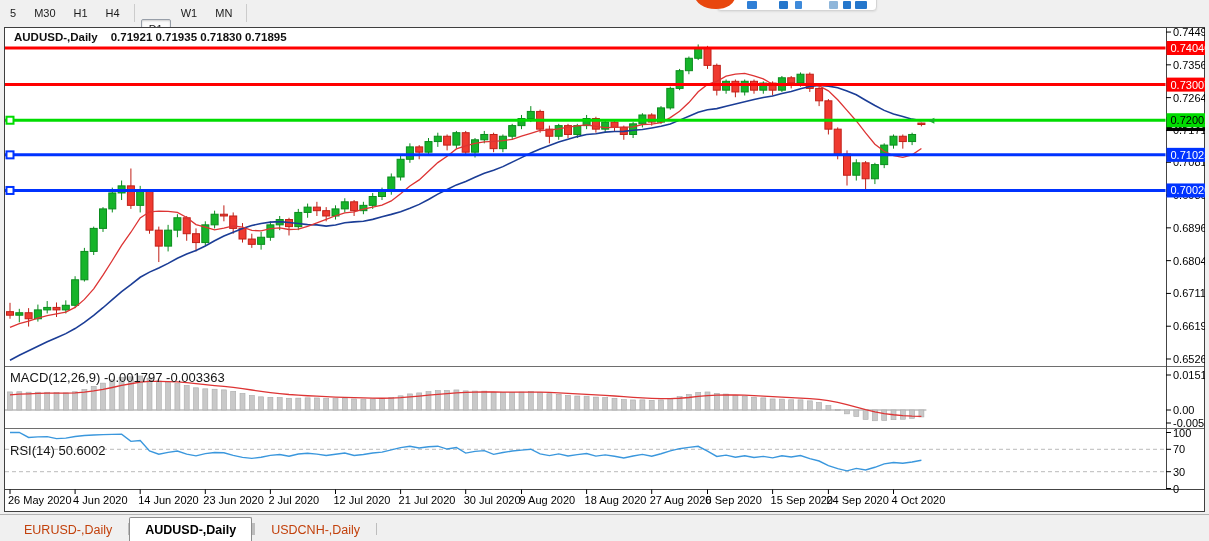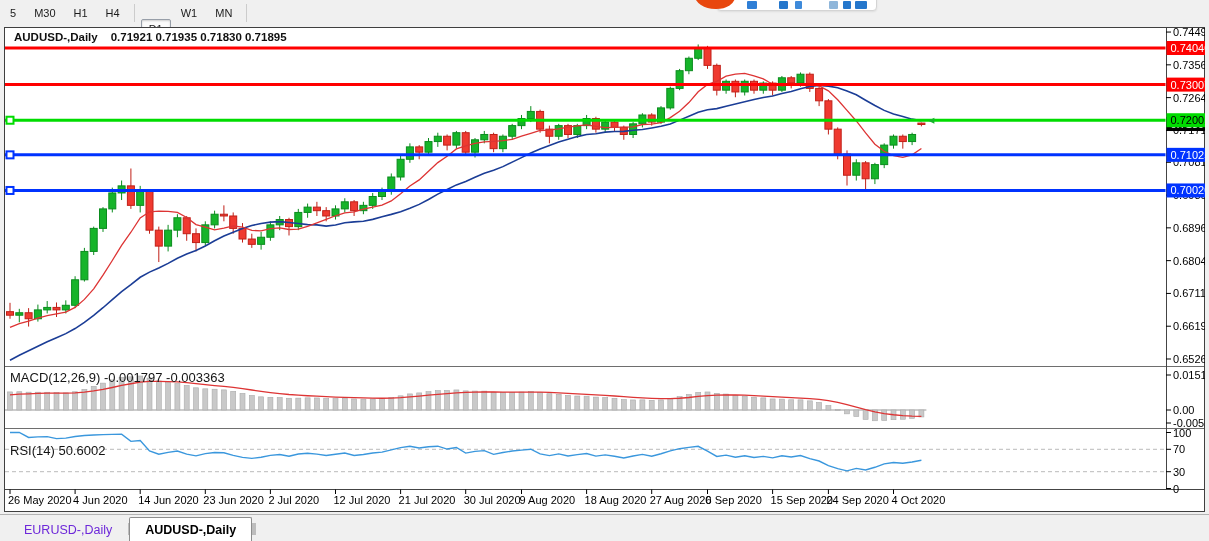--- a/index.html
+++ b/index.html
@@ -23,21 +23,21 @@
   .chartwin{position:absolute;left:4px;top:27px;width:1201px;height:485px;background:#ffffff;}
   .chartwin svg{position:absolute;left:0;top:0;}
   .info{position:absolute;left:10px;top:4px;font-size:11.5px;font-weight:bold;color:#101010;
         display:flex;gap:13px;z-index:3;}
   .indlabel{position:absolute;left:6px;font-size:13px;color:#141414;z-index:3;}
   #macd-label{top:343px;}
   #rsi-label{top:416px;}
   
   .tabbar{position:absolute;left:0;top:514px;width:100%;height:27px;background:#f0f0f0;
           border-top:1px solid #b3b3b3;display:flex;align-items:stretch;padding-left:8px;}
-  .tab{font-size:12.5px;color:#6d28d9;display:flex;align-items:center;padding:0 15px;
+  .tab{font-size:12.5px;color:#c2410c;display:flex;align-items:center;padding:0 15px;
        margin-top:2px;border:1px solid transparent;cursor:default;white-space:nowrap;}
   .tab.active{background:#ffffff;border:1px solid #8d8d8d;border-bottom:1px solid #ffffff;
               border-radius:2px 2px 0 0;font-weight:bold;color:#000;}
   .tabdiv{width:1px;background:#bdbdbd;margin:8px 0 7px;}
 </style>
 </head>
 <body>
 
 <div class="screen">
 
@@ -498,16 +498,17 @@
       </svg>
   </div>
 
   <div class="tabbar" id="tabbar">
       <div class="tab">EURUSD-,Daily</div>
       <div class="tabdiv"></div>
       <div class="tab active">AUDUSD-,Daily</div>
       <div class="tabdiv"></div>
       <div class="tabdiv"></div>
       <div class="tabdiv"></div>
+      <div class="tab">USDCNH-,Daily</div>
       <div class="tabdiv"></div>
     </div>
 
 </div>
 
 </body></html>

